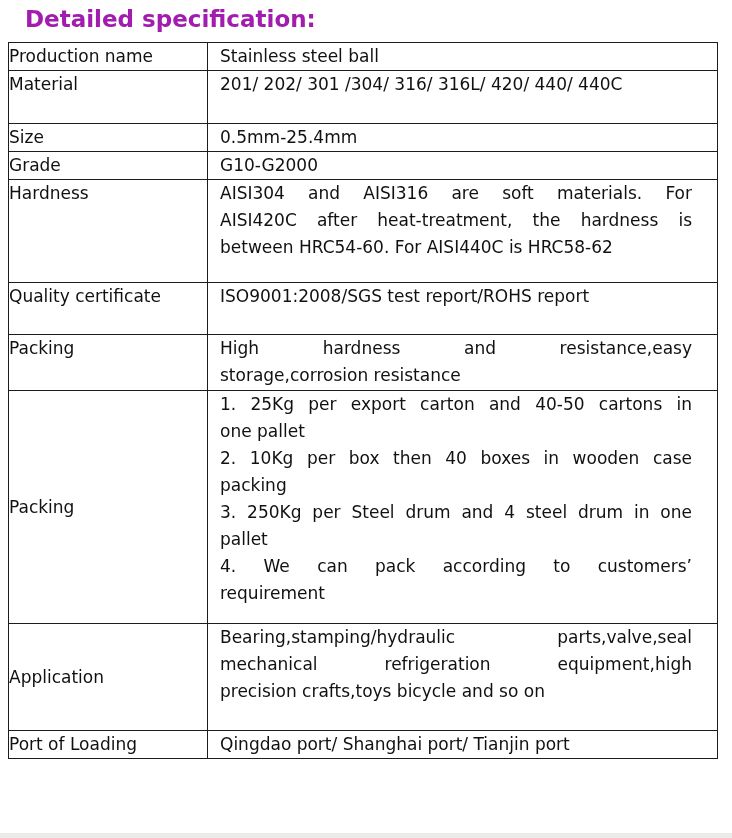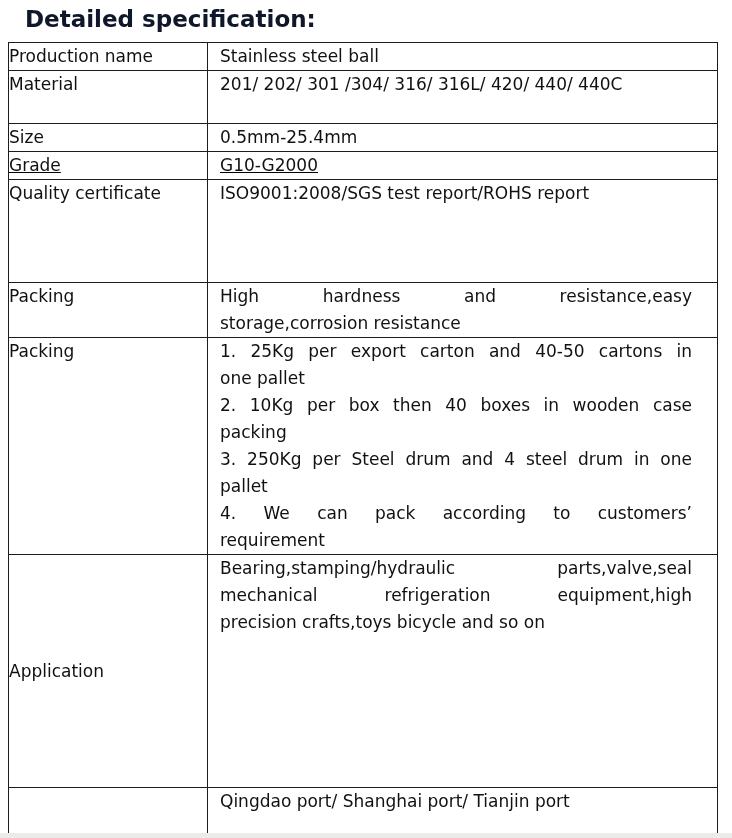--- a/index.html
+++ b/index.html
@@ -15,21 +15,21 @@
     position: relative;
     width: 732px;
     height: 838px;
     background: #ffffff;
   }
   .heading {
     margin: 0;
     padding: 4px 0 0 25px;
     font-size: 23px;
     font-weight: bold;
-    color: #0f172a;
+    color: #a21caf;
     letter-spacing: 0px;
     line-height: 30px;
   }
   table.spec {
     border-collapse: collapse;
     table-layout: fixed;
     width: 709px;
     margin: 8px 0 0 8px;
   }
   col.c-label { width: 199px; }
@@ -47,21 +47,21 @@
   td.value-cell { padding-left: 12px; padding-right: 25px; }
   .line { white-space: normal; }
   .line.jst {
     text-align: justify;
     text-align-last: justify;
   }
   
   tbody tr:nth-child(1)  { height: 27px; }
   tbody tr:nth-child(2)  { height: 53px; }
   tbody tr:nth-child(3)  { height: 27px; margin-left: 46px; }
-  tbody tr:nth-child(4)  { height: 26px; text-decoration: underline; }
+  tbody tr:nth-child(4)  { height: 26px; }
   tbody tr:nth-child(5)  { height: 103px; }
   tbody tr:nth-child(6)  { height: 52px; }
   tbody tr:nth-child(7)  { height: 56px; }
   tbody tr:nth-child(8)  { height: 233px; }
   tbody tr:nth-child(9)  { height: 107px; }
   tbody tr:nth-child(10) { height: 26px; }
   tbody tr:nth-child(11) { height: 26px; }
   tbody tr:nth-child(12) { height: 27px; }
   tbody tr:nth-child(13) { height: 25px; }
   
@@ -106,20 +106,28 @@
             <div class="line">0.5mm-25.4mm</div>
           </td>
         </tr>
         <tr>
           <td class="cell label-cell">Grade</td>
           <td class="cell value-cell">
             <div class="line">G10-G2000</div>
           </td>
         </tr>
         <tr>
+          <td class="cell label-cell">Hardness</td>
+          <td class="cell value-cell">
+            <div class="line jst">AISI304 and AISI316 are soft materials. For</div>
+            <div class="line jst">AISI420C after heat-treatment, the hardness is</div>
+            <div class="line">between HRC54-60. For AISI440C is HRC58-62</div>
+          </td>
+        </tr>
+        <tr>
           <td class="cell label-cell">Quality certificate</td>
           <td class="cell value-cell">
             <div class="line">ISO9001:2008/SGS test report/ROHS report</div>
           </td>
         </tr>
         <tr>
           <td class="cell label-cell">Packing</td>
           <td class="cell value-cell">
             <div class="line jst">High hardness and resistance,easy</div>
             <div class="line">storage,corrosion resistance</div>

